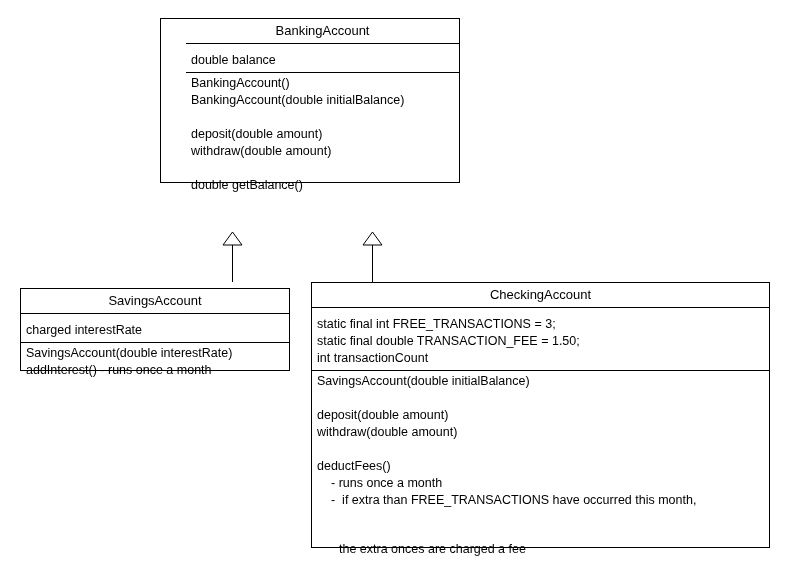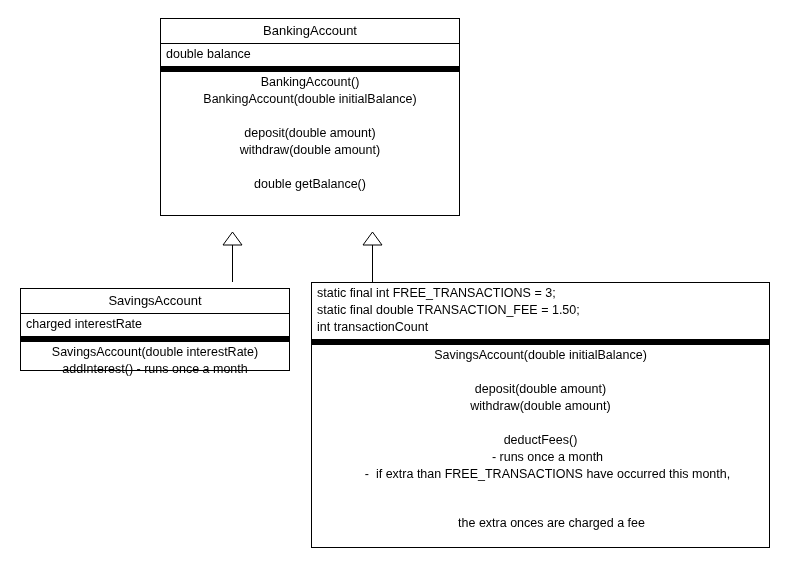--- a/index.html
+++ b/index.html
@@ -29,27 +29,27 @@
     box-sizing: border-box;
     text-align: center;
     font-size: 13px;
     line-height: 15px;
     padding: 4px 4px 5px 4px;
     border-bottom: 1px solid #000000;
     white-space: nowrap;
   }
   .uml-attrs {
     box-sizing: border-box;
-    border-bottom: 6px solid #000000;
+    border-bottom: 1px solid #000000;
     padding: 2px 5px 3px 5px;
+    margin-top: 6px;
   }
   .uml-ops {
     box-sizing: border-box;
     padding: 2px 5px 4px 5px;
-    text-align: center;
   }
   .uml-line {
     font-size: 12.5px;
     line-height: 17px;
     white-space: pre;
   }
   .uml-line.blank {
     height: 17px;
   }
   .uml-line.indent1 {
@@ -70,21 +70,21 @@
   .gen-arrow {
     position: absolute;
     z-index: 3;
   }
 </style>
 </head>
 <body>
 
 <div id="canvas">
 
-  <div class="uml-class" style="left:160px; top:18px; width:300px; height:198px;">
+  <div class="uml-class" style="left:160px; top:18px; width:300px; height:165px;padding-left:25px;">
     <div class="uml-name">BankingAccount</div>
     <div class="uml-attrs">
       <div class="uml-line">double balance</div>
     </div>
     <div class="uml-ops">
       <div class="uml-line">BankingAccount()</div>
       <div class="uml-line">BankingAccount(double initialBalance)</div>
       <div class="uml-line blank"></div>
       <div class="uml-line">deposit(double amount)</div>
       <div class="uml-line">withdraw(double amount)</div>
@@ -109,20 +109,21 @@
     <div class="uml-attrs">
       <div class="uml-line">charged interestRate</div>
     </div>
     <div class="uml-ops">
       <div class="uml-line">SavingsAccount(double interestRate)</div>
       <div class="uml-line">addInterest() - runs once a month</div>
     </div>
   </div>
 
   <div class="uml-class" style="left:311px; top:282px; width:459px; height:266px;">
+    <div class="uml-name">CheckingAccount</div>
     <div class="uml-attrs">
       <div class="uml-line">static final int FREE_TRANSACTIONS = 3;</div>
       <div class="uml-line">static final double TRANSACTION_FEE = 1.50;</div>
       <div class="uml-line">int transactionCount</div>
     </div>
     <div class="uml-ops">
       <div class="uml-line">SavingsAccount(double initialBalance)</div>
       <div class="uml-line blank"></div>
       <div class="uml-line">deposit(double amount)</div>
       <div class="uml-line">withdraw(double amount)</div>

